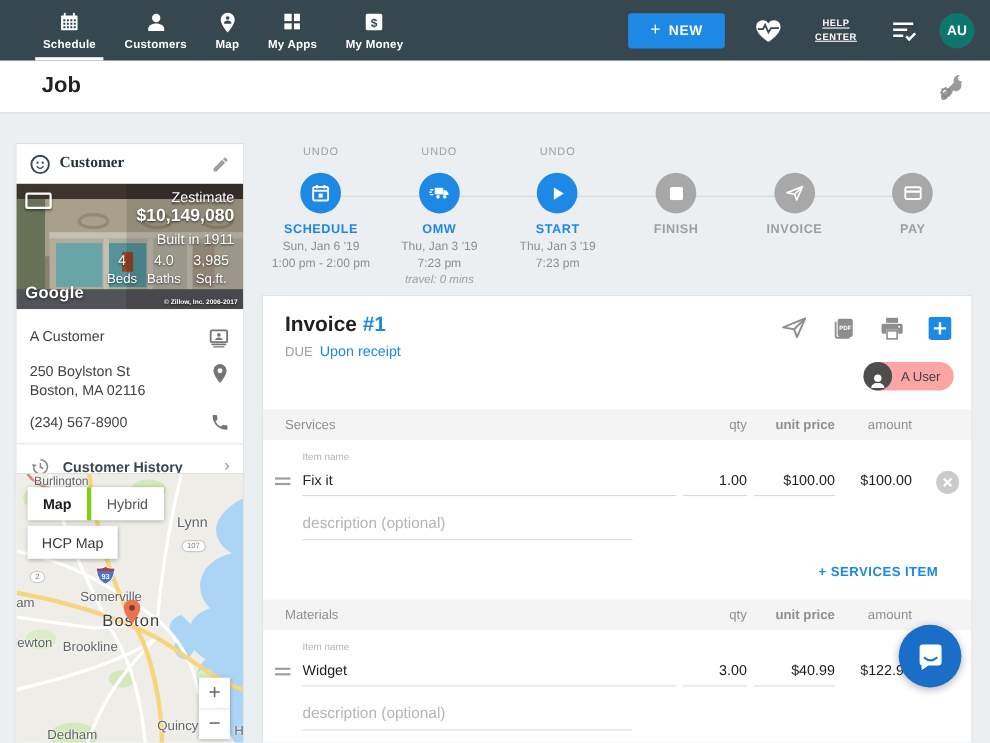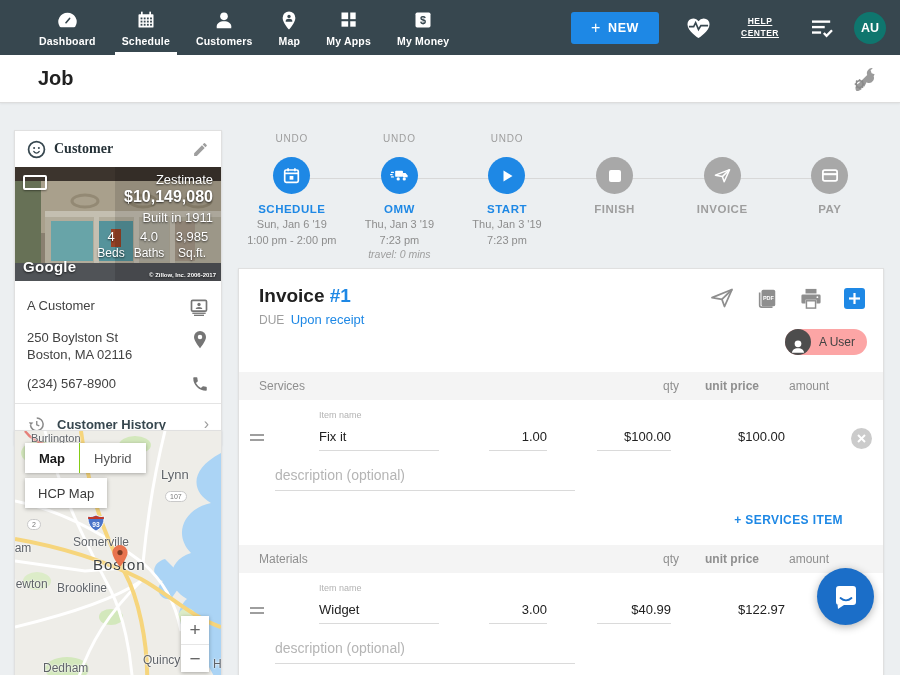--- a/index.html
+++ b/index.html
@@ -75,21 +75,21 @@
   
   .map-card { left:14px; top:430px; width:208px; height:260px; overflow:hidden; }
   .map-label { position:absolute; font-size:11px; color:#5f6368;
     text-shadow:0 0 2px #fff,0 0 2px #fff; z-index:3; }
   .map-label.big { font-size:15px; color:#3c4043; letter-spacing:1px; font-weight:normal; }
   .map-btn-group { position:absolute; top:12px; left:10px; display:flex; z-index:5;
     box-shadow:0 1px 4px rgba(0,0,0,.3); }
   .map-btn { background:#fff; height:30px; padding:0 14px; font-size:13px; color:#565656;
     display:flex; align-items:center; cursor:pointer; }
   .map-btn.bold { font-weight:bold; color:#1a1a1a; }
-  .map-btn + .map-btn { border-left:1px solid #84cc16; }
+  .map-btn + .map-btn { border-left:4px solid #84cc16; }
   .hcp-btn { position:absolute; top:47px; left:10px; z-index:5; background:#fff; height:30px;
     padding:0 13px; font-size:13px; color:#3a3a3a; display:flex; align-items:center;
     cursor:pointer; box-shadow:0 1px 4px rgba(0,0,0,.3); }
   .zoom-ctl { position:absolute; right:12px; top:185px; width:28px; z-index:5;
     box-shadow:0 1px 4px rgba(0,0,0,.3); }
   .zoom-ctl .zb { width:28px; height:28px; background:#fff; color:#666; font-size:19px;
     display:flex; align-items:center; justify-content:center; cursor:pointer; }
   .zoom-ctl .zb + .zb { border-top:1px solid #e6e6e6; }
   .shield { position:absolute; z-index:3; font-size:7px; color:#777; background:#fff;
     border:1px solid #c9c9c9; border-radius:8px; padding:1px 4px; }
@@ -129,58 +129,49 @@
 
   .sec-bar { height:28px; background:#f4f4f4; display:flex; align-items:center;
     font-size:12px; color:#8f8f8f; }
   .sec-bar .sname { margin-left:20px; }
   .sec-bar .cols { margin-left:auto; display:flex; }
   .sec-bar .c { text-align:right; }
   .c-qty { width:64px; } .c-unit { width:80px;font-weight:bold; } .c-amt { width:80px; padding-right:10px; }
   .c-sp { width:44px; }
 
   .item-grid { display:grid; grid-template-columns:36px 1fr 64px 80px 80px 44px;
-    align-items:end; padding-top:10px;gap:44px; }
+    align-items:end; padding-top:10px; }
   .drag { align-self:center; margin-top:14px; justify-self:center; cursor:grab; }
   .drag i { display:block; width:14px; height:2px; background:#9e9e9e; margin:3px 0; }
   .fld { position:relative; }
   .fld .mini { font-size:9px; color:#b3b3b3; display:block; margin-bottom:6px; }
   .fld input { width:100%; border:none; border-bottom:1px solid #dadada; font-size:13px;
     color:#212121; font-family:inherit; padding:3px 0 6px; outline:none; background:transparent; }
   .fld input.right { text-align:right; }
   .fld.qty, .fld.unit { margin-left:6px; }
   .amt-val { font-size:13px; color:#212121; text-align:right; padding:3px 10px 7px 0; }
   .row-x { justify-self:center; align-self:center; margin-top:16px; cursor:pointer; }
   .desc-grid { display:grid; grid-template-columns:36px 1fr 308px; padding-top:14px; }
   .desc-grid input { width:100%; border:none; border-bottom:1px solid #dadada; font-size:14px;
     font-family:inherit; color:#424242; padding:2px 0 7px; outline:none; background:transparent; }
   .desc-grid input::placeholder, .fld input::placeholder { color:#b5b5b5; }
-  .add-row { display:flex; justify-content:flex-end; padding:22px 40px 18px 0; }
+  .add-row { display:flex; justify-content:flex-end; padding:22px 30px 18px 0; }
   .add-link { font-size:12px; font-weight:bold; color:#1e88e5; letter-spacing:.4px;
     cursor:pointer; text-decoration:none; }
 
   
   .chat-fab { position:absolute; left:817px; top:568px; width:57px; height:57px; z-index:60;
     border-radius:50%; background:#1b6ec8; box-shadow:0 2px 8px rgba(0,0,0,.3); display:flex;
     align-items:center; justify-content:center; cursor:pointer; }
 </style>
 </head>
 <body>
 
 <header class="navbar">
   <nav class="nav-items">
-    <div class="nav-item">
-      <span class="nicon">
-        <svg width="23" height="20" viewBox="0 0 24 22">
-            <path d="M12 3a10 10 0 0 0-8.6 15.2 1.6 1.6 0 0 0 1.4.8h14.4a1.6 1.6 0 0 0 1.4-.8A10 10 0 0 0 12 3z" fill="#fff"></path>
-            <rect x="11.1" y="7.5" width="1.8" height="8" rx=".9" transform="rotate(40 12 12)" fill="#37474f"></rect>
-          </svg>
-      </span>
-      <span class="nlabel">Dashboard</span>
-    </div>
     <div class="nav-item active">
       <span class="nicon">
         <svg width="20" height="20" viewBox="0 0 24 24">
             <path d="M4 5h16a1 1 0 0 1 1 1v14a1 1 0 0 1-1 1H4a1 1 0 0 1-1-1V6a1 1 0 0 1 1-1z" fill="#fff"></path>
             <rect x="6" y="2" width="2" height="4" fill="#fff"></rect>
             <rect x="16" y="2" width="2" height="4" fill="#fff"></rect>
             <g fill="#37474f">
               <rect x="5.5" y="9" width="2.2" height="2.2"></rect>
               <rect x="9.3" y="9" width="2.2" height="2.2"></rect>
               <rect x="13.1" y="9" width="2.2" height="2.2"></rect>

